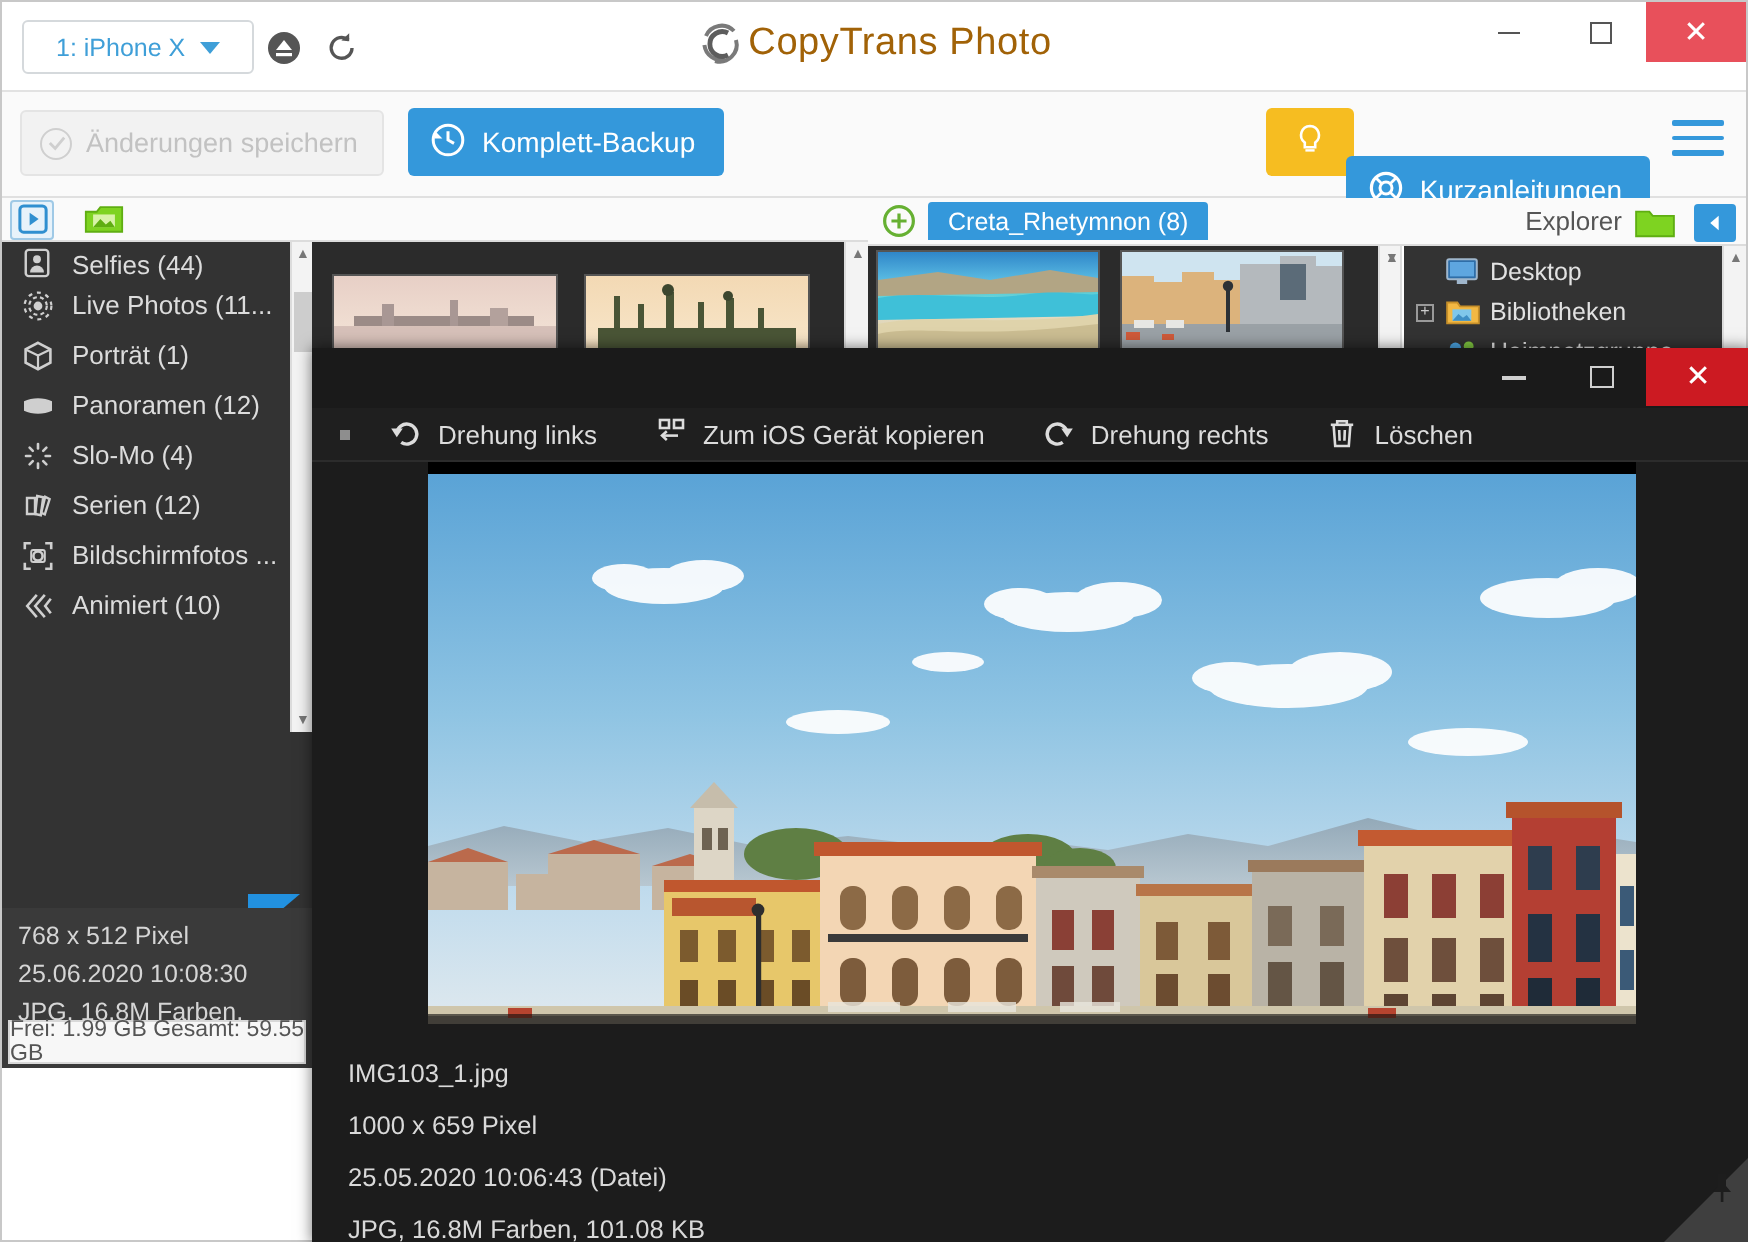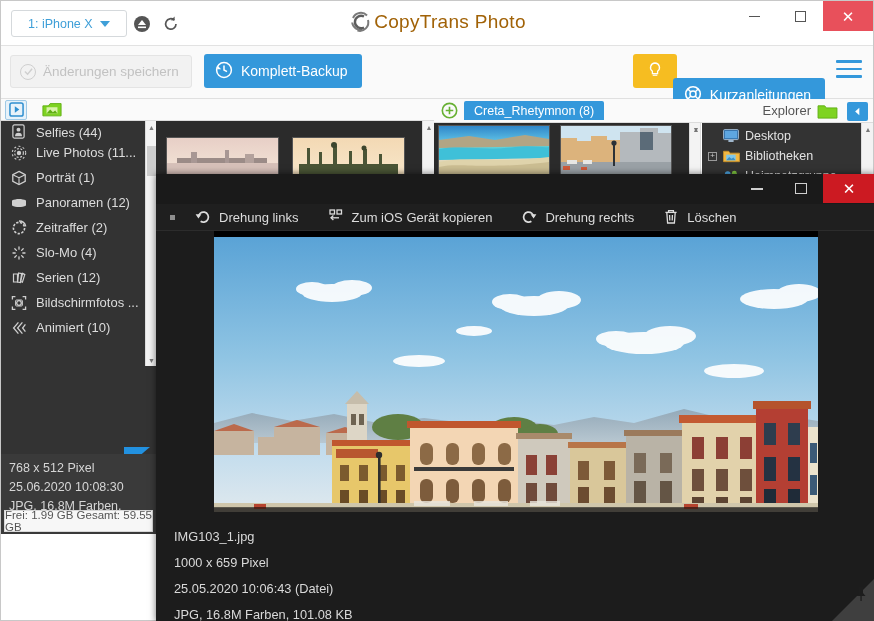--- a/index.html
+++ b/index.html
@@ -345,29 +345,20 @@
         </span>
         <span>Porträt (1)</span>
       </div>
       <div class="cat">
         <span class="ci">
           <svg width="16" height="16" viewBox="0 0 16 16">
               <path d="M1 5.6 C5 3.6 11 3.6 15 5.6 L15 10.4 C11 12.4 5 12.4 1 10.4 Z" fill="#cfcfcf"></path>
             </svg>
         </span>
         <span>Panoramen (12)</span>
-      </div>
-      <div class="cat">
-        <span class="ci">
-          <svg width="16" height="16" viewBox="0 0 16 16">
-              <circle cx="8" cy="8" r="5.6" fill="none" stroke="#cfcfcf" stroke-width="1.6" stroke-dasharray="2.4 1.4"></circle>
-              <path d="M8 1 A7 7 0 0 1 14.8 6.4" fill="none" stroke="#cfcfcf" stroke-width="1.3"></path>
-            </svg>
-        </span>
-        <span>Zeitraffer (2)</span>
       </div>
       <div class="cat">
         <span class="ci">
           <svg width="16" height="16" viewBox="0 0 16 16">
               <g stroke="#cfcfcf" stroke-width="1.3" stroke-linecap="round">
                 <path d="M8 2 L8 4.2"></path>
                 <path d="M8 11.8 L8 14"></path>
                 <path d="M2 8 L4.2 8"></path>
                 <path d="M11.8 8 L14 8"></path>
                 <path d="M3.8 3.8 L5.4 5.4"></path>

